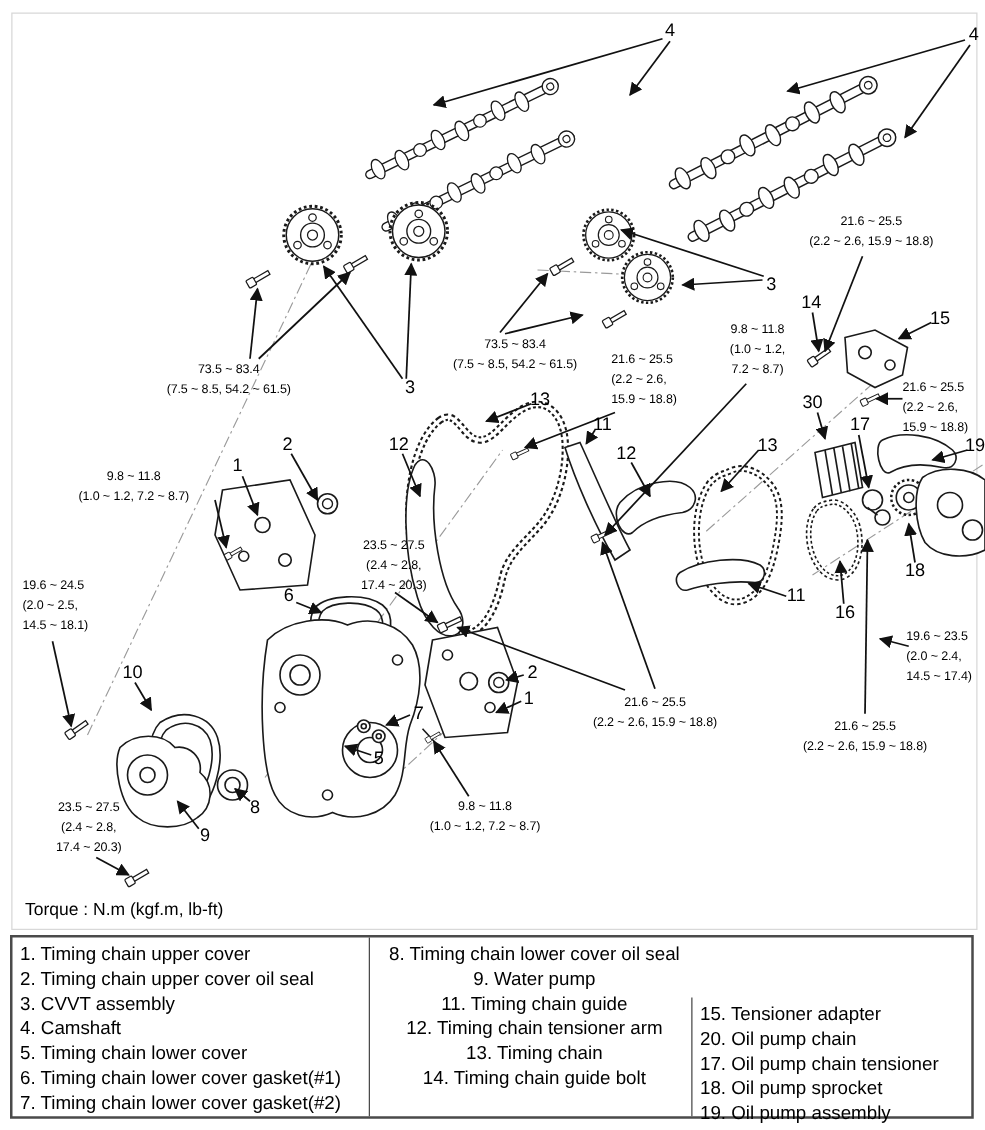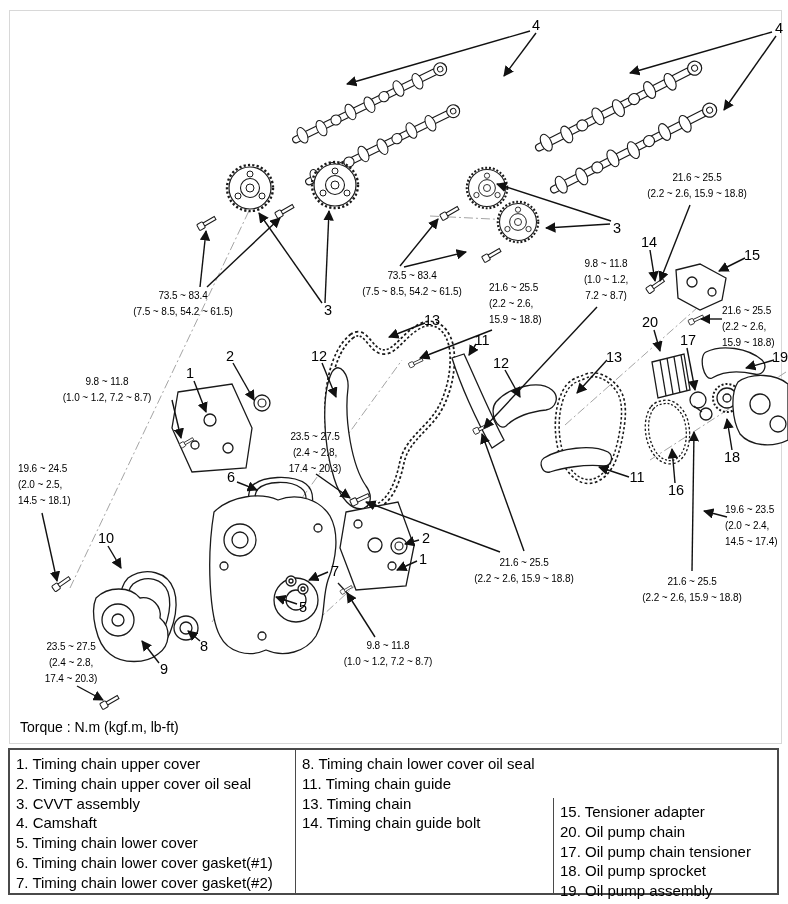--- a/index.html
+++ b/index.html
@@ -10,21 +10,21 @@
   .tq{position:absolute;font-weight:normal;font-size:10px;line-height:16px;letter-spacing:-0.1px;
       white-space:nowrap;z-index:3;}
   .tqc{transform:translateX(-50%);text-align:center;}
   .pn{position:absolute;font-size:14.5px;line-height:14px;transform:translate(-50%,-50%);
       white-space:nowrap;z-index:3;}
   #torque-note{position:absolute;left:20px;top:719px;font-weight:normal;font-size:14px;z-index:3;}
   #legend{position:absolute;left:8px;top:748px;width:767px;height:143px;border:2px solid #4a4a4a;
       display:flex;background:#fff;z-index:3;}
   .col{padding:4px 0 16px 6px;font-size:15px;line-height:19.8px;}
   .c1{width:279px;}
-  .c2{width:251px;border-left:1px solid #4a4a4a;}
+  .c2{width:251px;border-left:1px solid #4a4a4a;text-align:center;}
   .c3{flex:1;border-left:1px solid #4a4a4a;margin-top:48px;}
   .li{white-space:nowrap;}
 </style>
 </head>
 <body>
 
 <div id="stage">
   <div id="frame"></div>
 
   <svg id="art" width="788" height="904" viewBox="0 0 788 904">
@@ -320,40 +320,42 @@
   <div class="pn" style="left:423px;top:559px">1</div>
   <div class="pn" style="left:319px;top:356px">12</div>
   <div class="pn" style="left:432px;top:320px">13</div>
   <div class="pn" style="left:482px;top:340px">11</div>
   <div class="pn" style="left:501px;top:363px">12</div>
   <div class="pn" style="left:614px;top:357px">13</div>
   <div class="pn" style="left:637px;top:477px">11</div>
   <div class="pn" style="left:676px;top:490px">16</div>
   <div class="pn" style="left:649px;top:242px">14</div>
   <div class="pn" style="left:752px;top:255px">15</div>
-  <div class="pn" style="left:650px;top:322px">20</div>
+  <div class="pn" style="left:650px;top:322px">30</div>
   <div class="pn" style="left:688px;top:340px">17</div>
   <div class="pn" style="left:732px;top:457px">18</div>
   <div class="pn" style="left:780px;top:357px">19</div>
 
   <div id="torque-note">Torque : N.m (kgf.m, lb-ft)</div>
 
   <div id="legend">
     <div class="col c1">
       <div class="li">1. Timing chain upper cover</div>
       <div class="li">2. Timing chain upper cover oil seal</div>
       <div class="li">3. CVVT assembly</div>
       <div class="li">4. Camshaft</div>
       <div class="li">5. Timing chain lower cover</div>
       <div class="li">6. Timing chain lower cover gasket(#1)</div>
       <div class="li">7. Timing chain lower cover gasket(#2)</div>
     </div>
     <div class="col c2">
       <div class="li">8. Timing chain lower cover oil seal</div>
+      <div class="li">9. Water pump</div>
       <div class="li">11. Timing chain guide</div>
+      <div class="li">12. Timing chain tensioner arm</div>
       <div class="li">13. Timing chain</div>
       <div class="li">14. Timing chain guide bolt</div>
     </div>
     <div class="col c3">
       <div class="li">15. Tensioner adapter</div>
       <div class="li">20. Oil pump chain</div>
       <div class="li">17. Oil pump chain tensioner</div>
       <div class="li">18. Oil pump sprocket</div>
       <div class="li">19. Oil pump assembly</div>
       <div class="li">20. Crankshaft sprocket</div>

